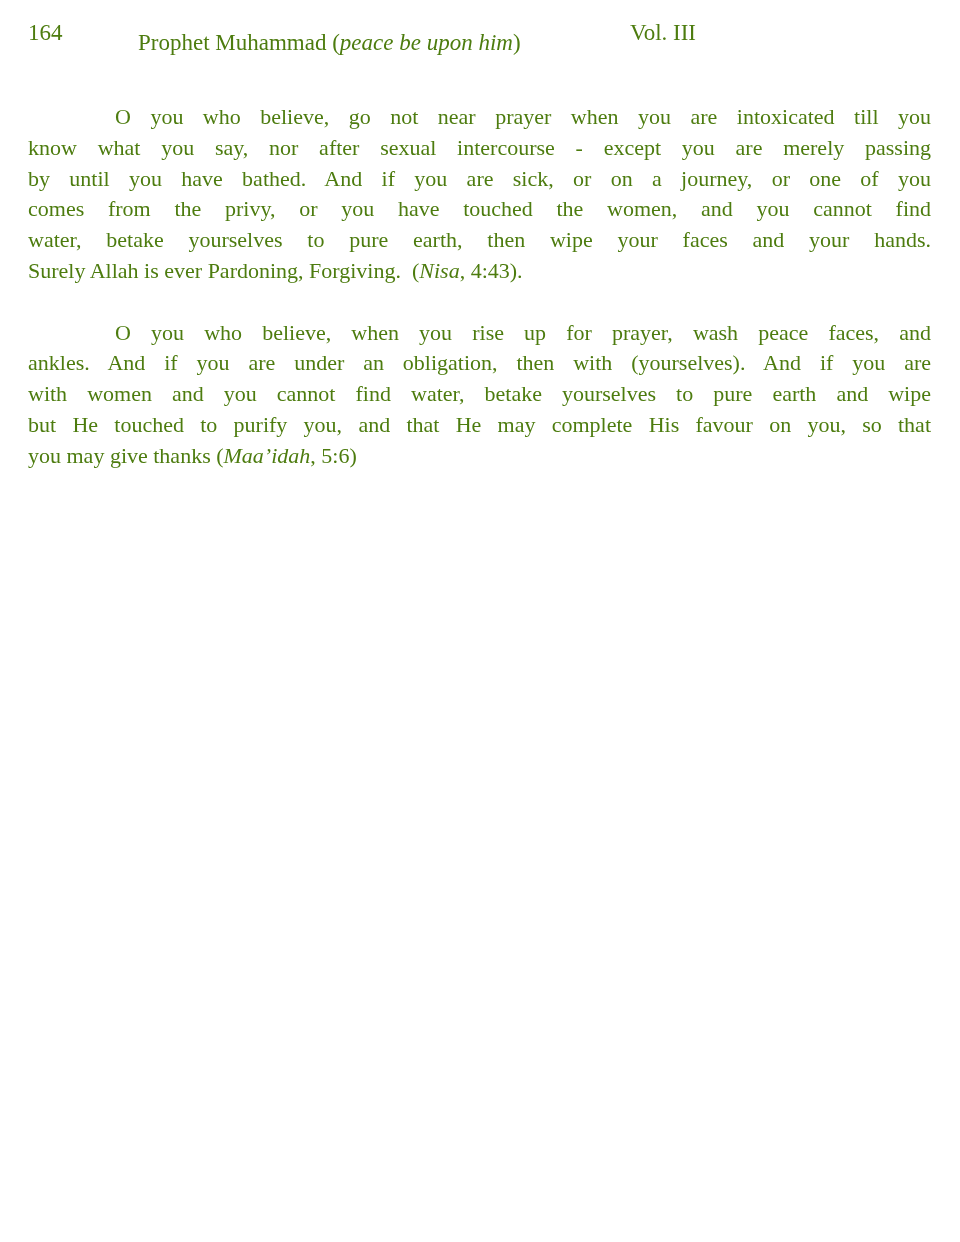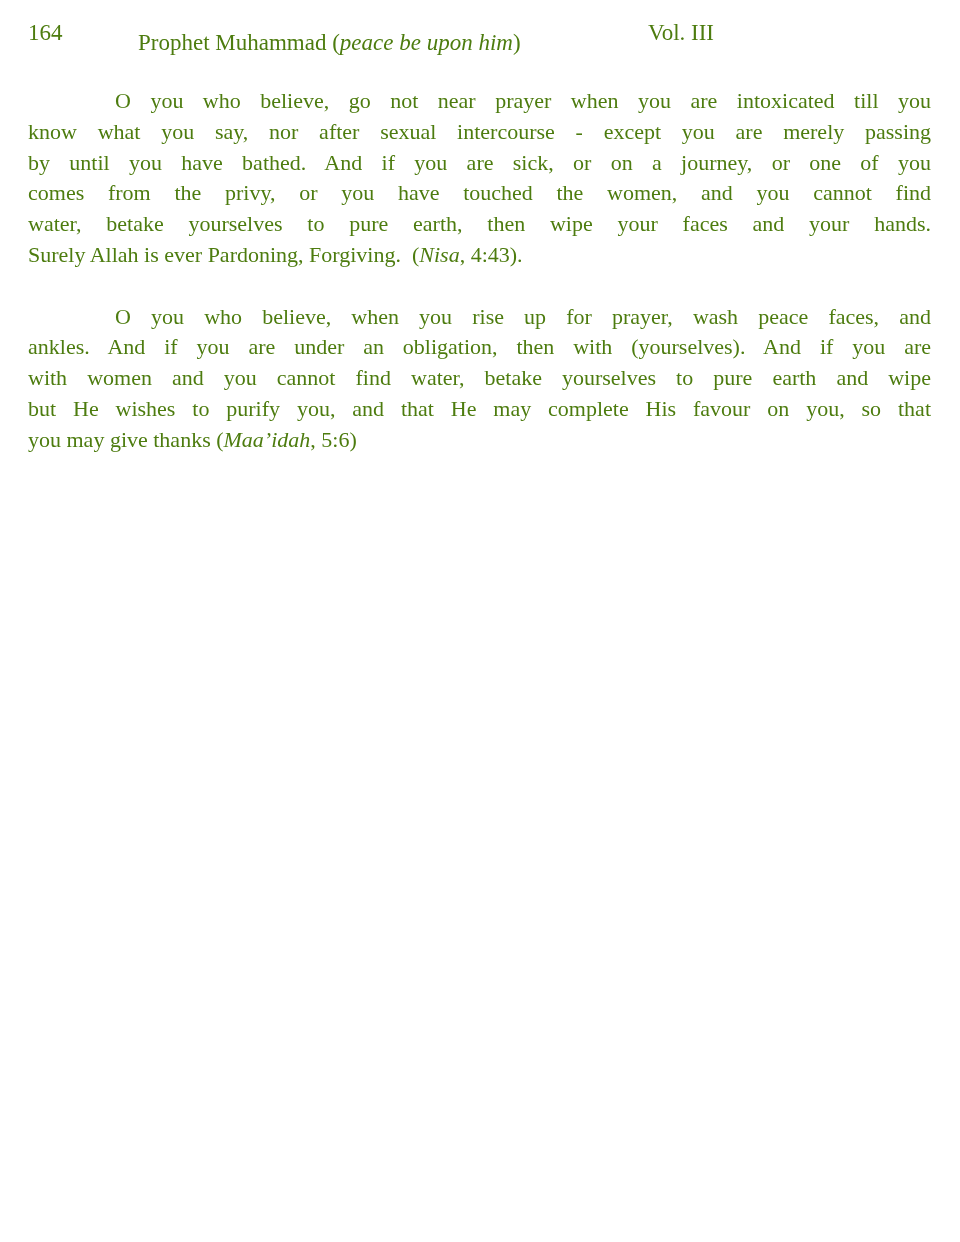--- a/index.html
+++ b/index.html
@@ -19,38 +19,38 @@
     position: absolute;
     top: 19px;
     left: 0;
     width: 960px;
     height: 30px;
     font-size: 23px;
     line-height: 28px;
   }
   .page-number { position: absolute; left: 28px; top: 0; }
   .running-title { position: absolute; left: 138px; top: 10px; }
-  .volume { position: absolute; left: 648px; top: 0; }
+  .volume { position: absolute; left: 630px; top: 0; }
   .it { font-style: italic; }
   .body-text {
     position: absolute;
     left: 28px;
     top: 86px;
     width: 903px;
     font-size: 22px;
     line-height: 30.8px;
   }
   .para { margin: 0; }
   .para + .para { margin-top: 30.8px; }
   .line {
     text-align: justify;
     text-align-last: justify;
     white-space: pre-wrap;
   }
-  .line.first { text-indent: 87px; }
+  .line.first { text-indent: 87px; margin-top: 16px; }
   .line.last { text-align-last: left; }
   .line span { white-space: pre-wrap; }
 </style>
 </head>
 <body>
 
 <div class="page">
 
   <div class="header">
     <span class="page-number">164</span>
@@ -66,18 +66,18 @@
       <div class="line"><span>by until you have bathed. And if you are sick, or on a journey, or one of you</span><span class="it"></span><span></span></div>
       <div class="line"><span>comes from the privy, or you have touched the women, and you cannot find</span><span class="it"></span><span></span></div>
       <div class="line"><span>water, betake yourselves to pure earth, then wipe your faces and your hands.</span><span class="it"></span><span></span></div>
       <div class="line last"><span>Surely Allah is ever Pardoning, Forgiving.  (</span><span class="it">Nisa</span><span>, 4:43).</span></div>
     </div>
 
     <div class="para">
       <div class="line first"><span>O you who believe, when you rise up for prayer, wash peace faces, and</span><span class="it"></span><span></span></div>
       <div class="line"><span>ankles. And if you are under an obligation, then with (yourselves). And if you are</span><span class="it"></span><span></span></div>
       <div class="line"><span>with women and you cannot find water, betake yourselves to pure earth and wipe</span><span class="it"></span><span></span></div>
-      <div class="line"><span>but He wishes to purify you, and that He may complete His favour on you, so that</span><span class="it"></span><span></span></div>
+      <div class="line"><span>but He touched to purify you, and that He may complete His favour on you, so that</span><span class="it"></span><span></span></div>
       <div class="line last"><span>you may give thanks (</span><span class="it">Maa’idah</span><span>, 5:6)</span></div>
     </div>
 
   </div>
 </div>
 
 </body></html>

